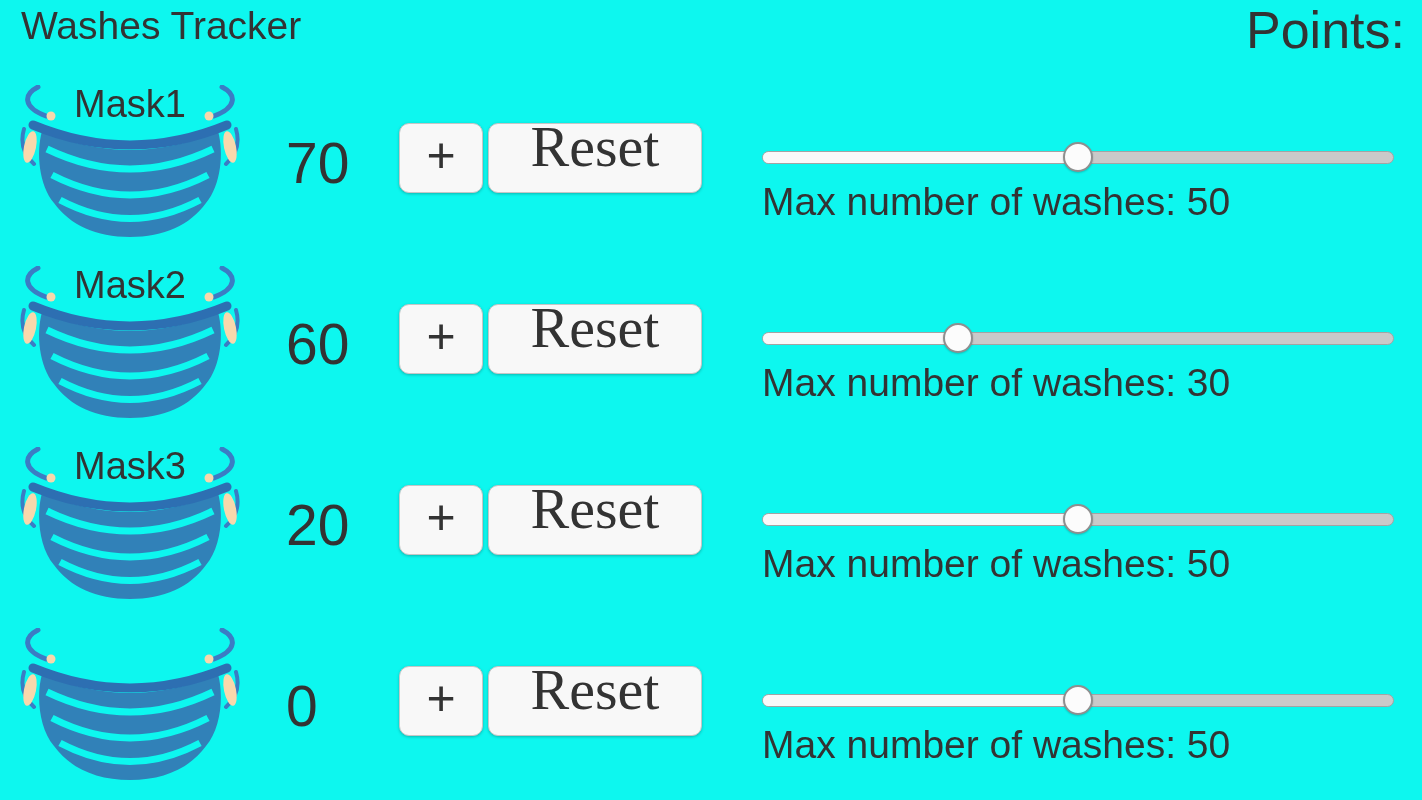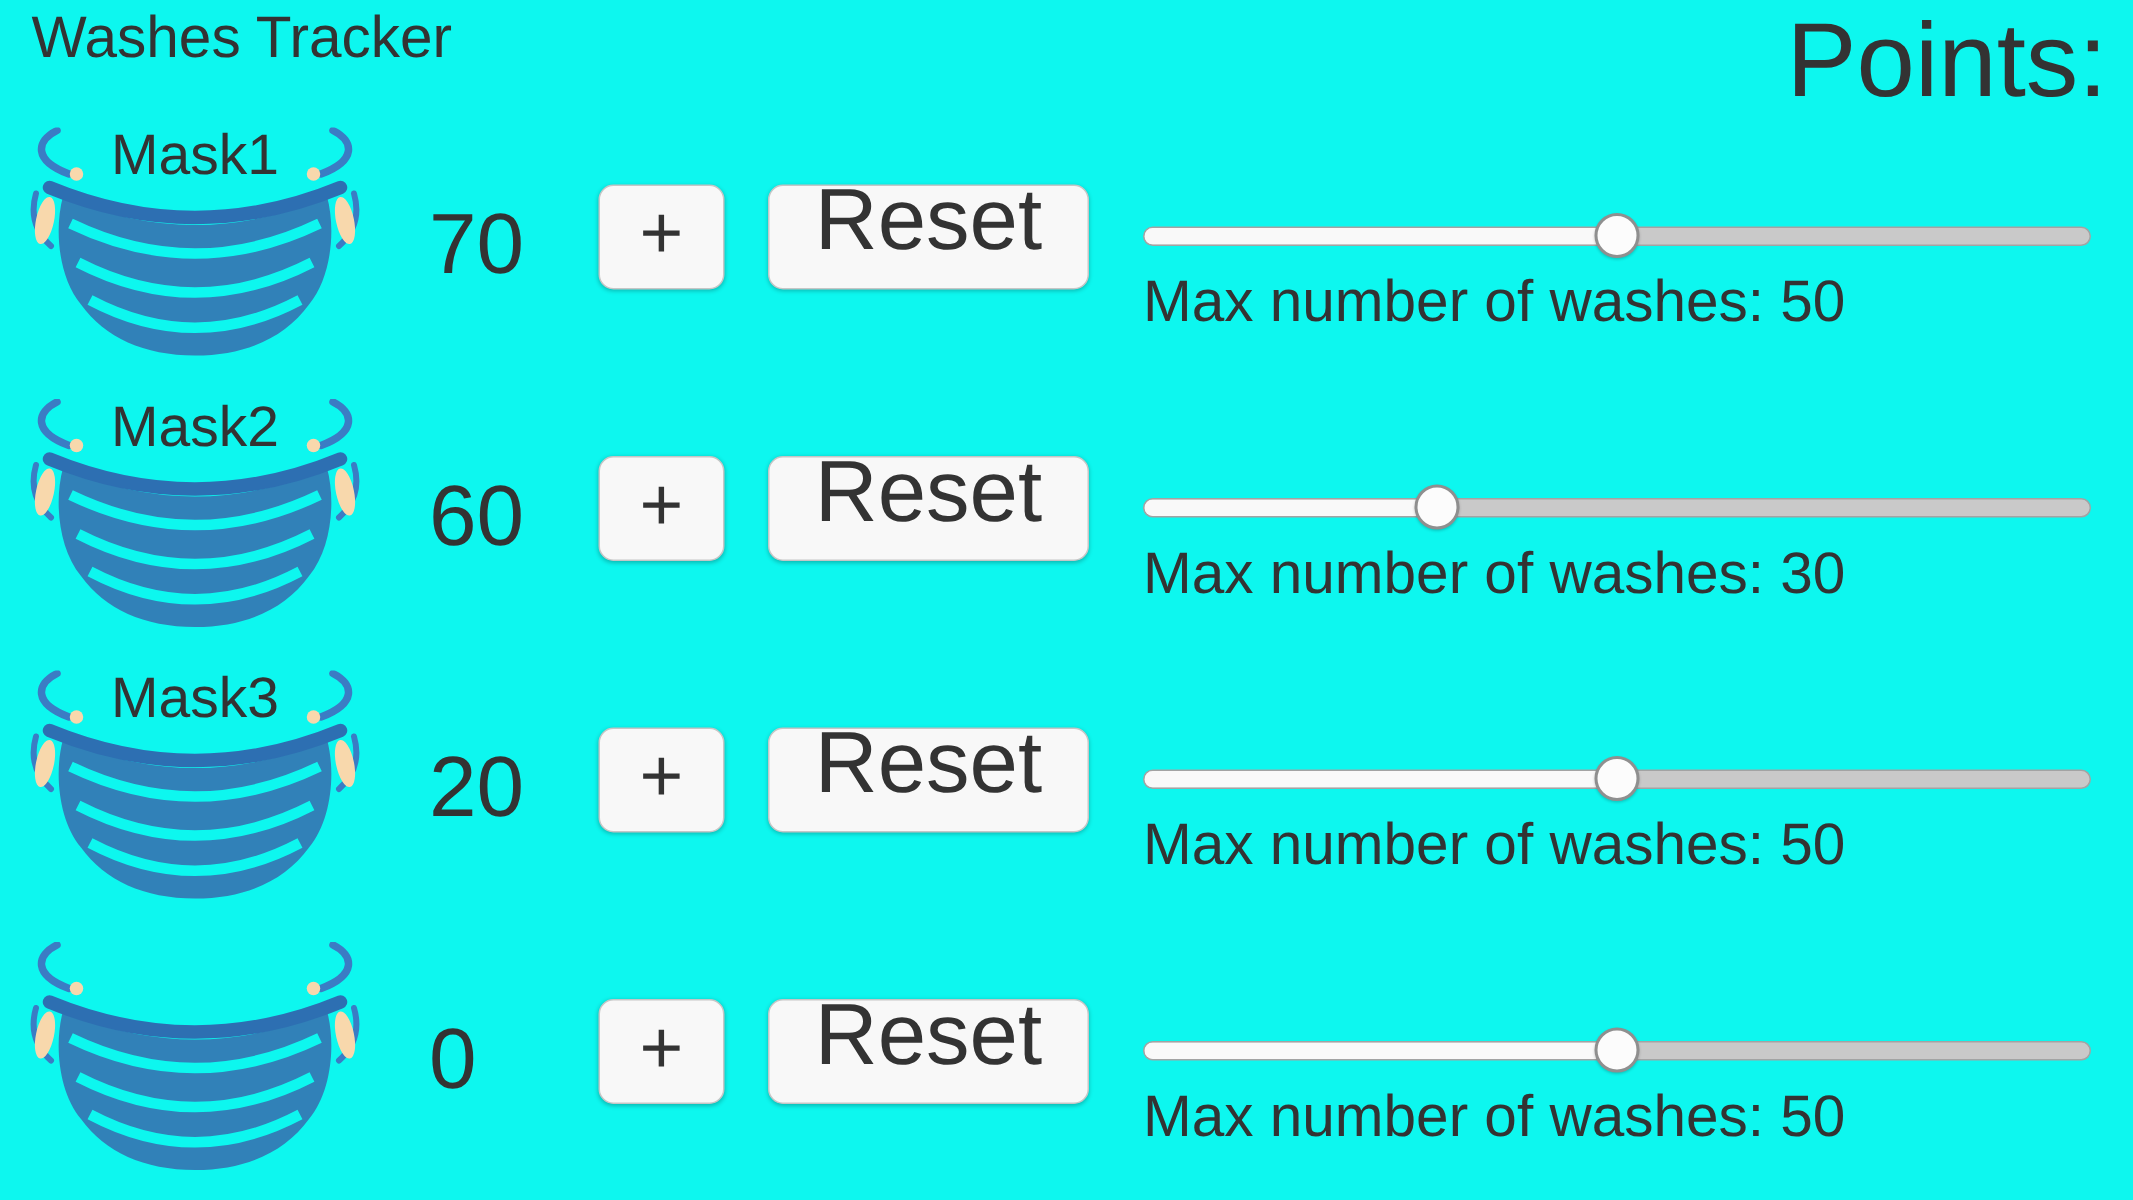--- a/index.html
+++ b/index.html
@@ -10,21 +10,21 @@
     color:var(--c-text,#333333);
     -webkit-font-smoothing:antialiased;
   }
   
   .title{
     position:absolute;left:21px;top:5px;
     font-size:39px;line-height:1.1;color:var(--c-text,#333);
   }
   .points{
     position:absolute;right:17px;top:2px;
-    font-size:70px;line-height:1.1;display:flex;align-items:flex-start;
+    font-size:52px;line-height:1.1;display:flex;align-items:flex-start;
   }
   .points .pts-num{position:relative;top:7px;}
   
   .row{position:absolute;left:0;width:1154px;height:181px;}
   .row-1{top:83px;} .row-2{top:264px;} .row-3{top:445px;} .row-4{top:626px;}
 
   .mask-icon{position:absolute;left:16px;top:2px;width:228px;height:156px;}
   .mask-name{
     position:absolute;left:16px;top:-2px;width:228px;
     text-align:center;font-size:38px;line-height:1.25;color:var(--c-text,#333);
@@ -36,21 +36,21 @@
   .btn{
     position:absolute;top:40px;height:70px;
     display:flex;align-items:center;justify-content:center;
     background:var(--c-button-bg,#F8F8F8);
     border:1px solid var(--c-button-border,#C6C6C6);
     border-radius:10px;color:var(--c-text,#333);
     box-shadow:0 1px 3px rgba(0,0,0,0.25);
     cursor:pointer;box-sizing:border-box;
   }
   .btn-plus{left:399px;width:84px;font-size:50px;padding-bottom:6px;}
-  .btn-reset{left:512px;width:214px;font-size:58px;padding-bottom:24px;}
+  .btn-reset{left:488px;width:214px;font-size:58px;padding-bottom:24px;font-family:Liberation Serif, serif;}
 
   
   .slider{position:absolute;left:762px;top:55px;width:632px;height:40px;cursor:pointer;}
   .slider-track{
     position:absolute;left:0;top:13px;width:632px;height:13px;
     background:var(--c-slider-track,#C9C9C9);
     border:1px solid #A3A3A3;border-radius:8px;box-sizing:border-box;overflow:hidden;
   }
   .slider-fill{
     position:absolute;left:0;top:0;height:100%;

